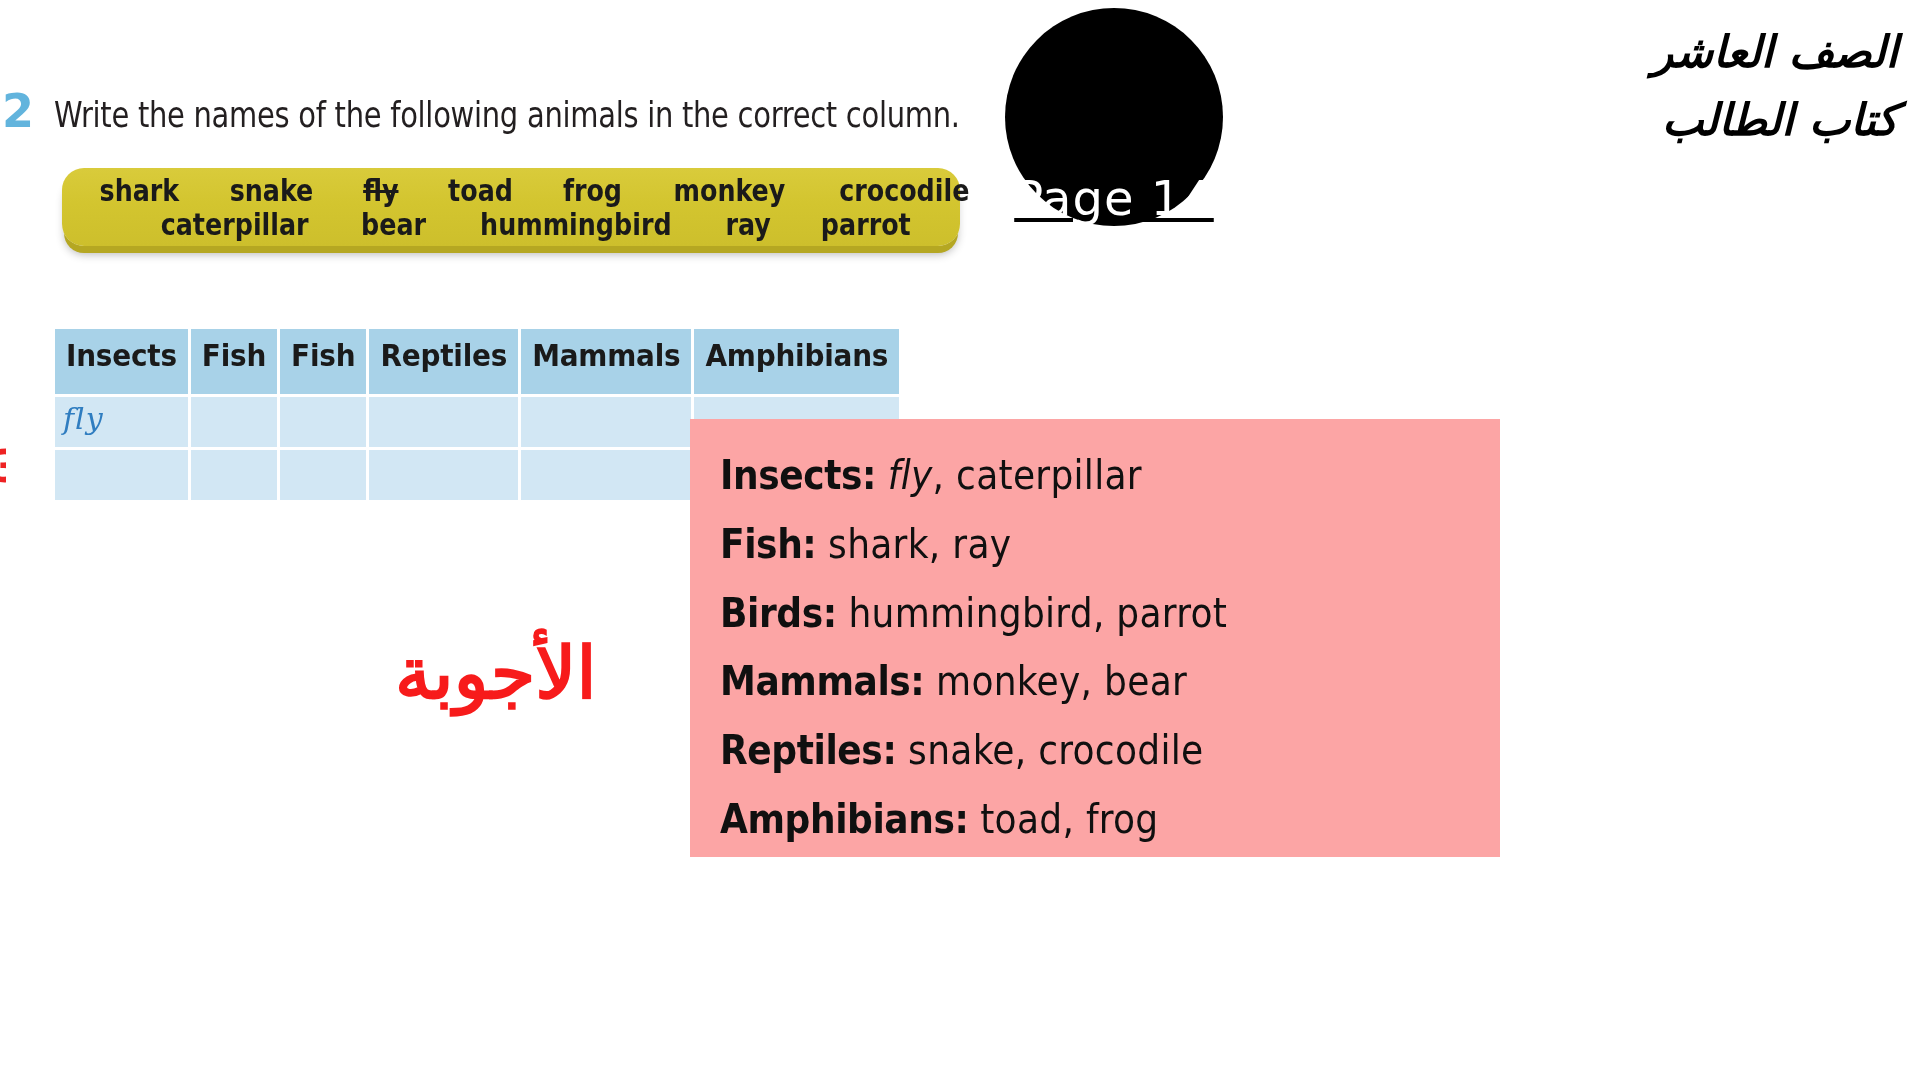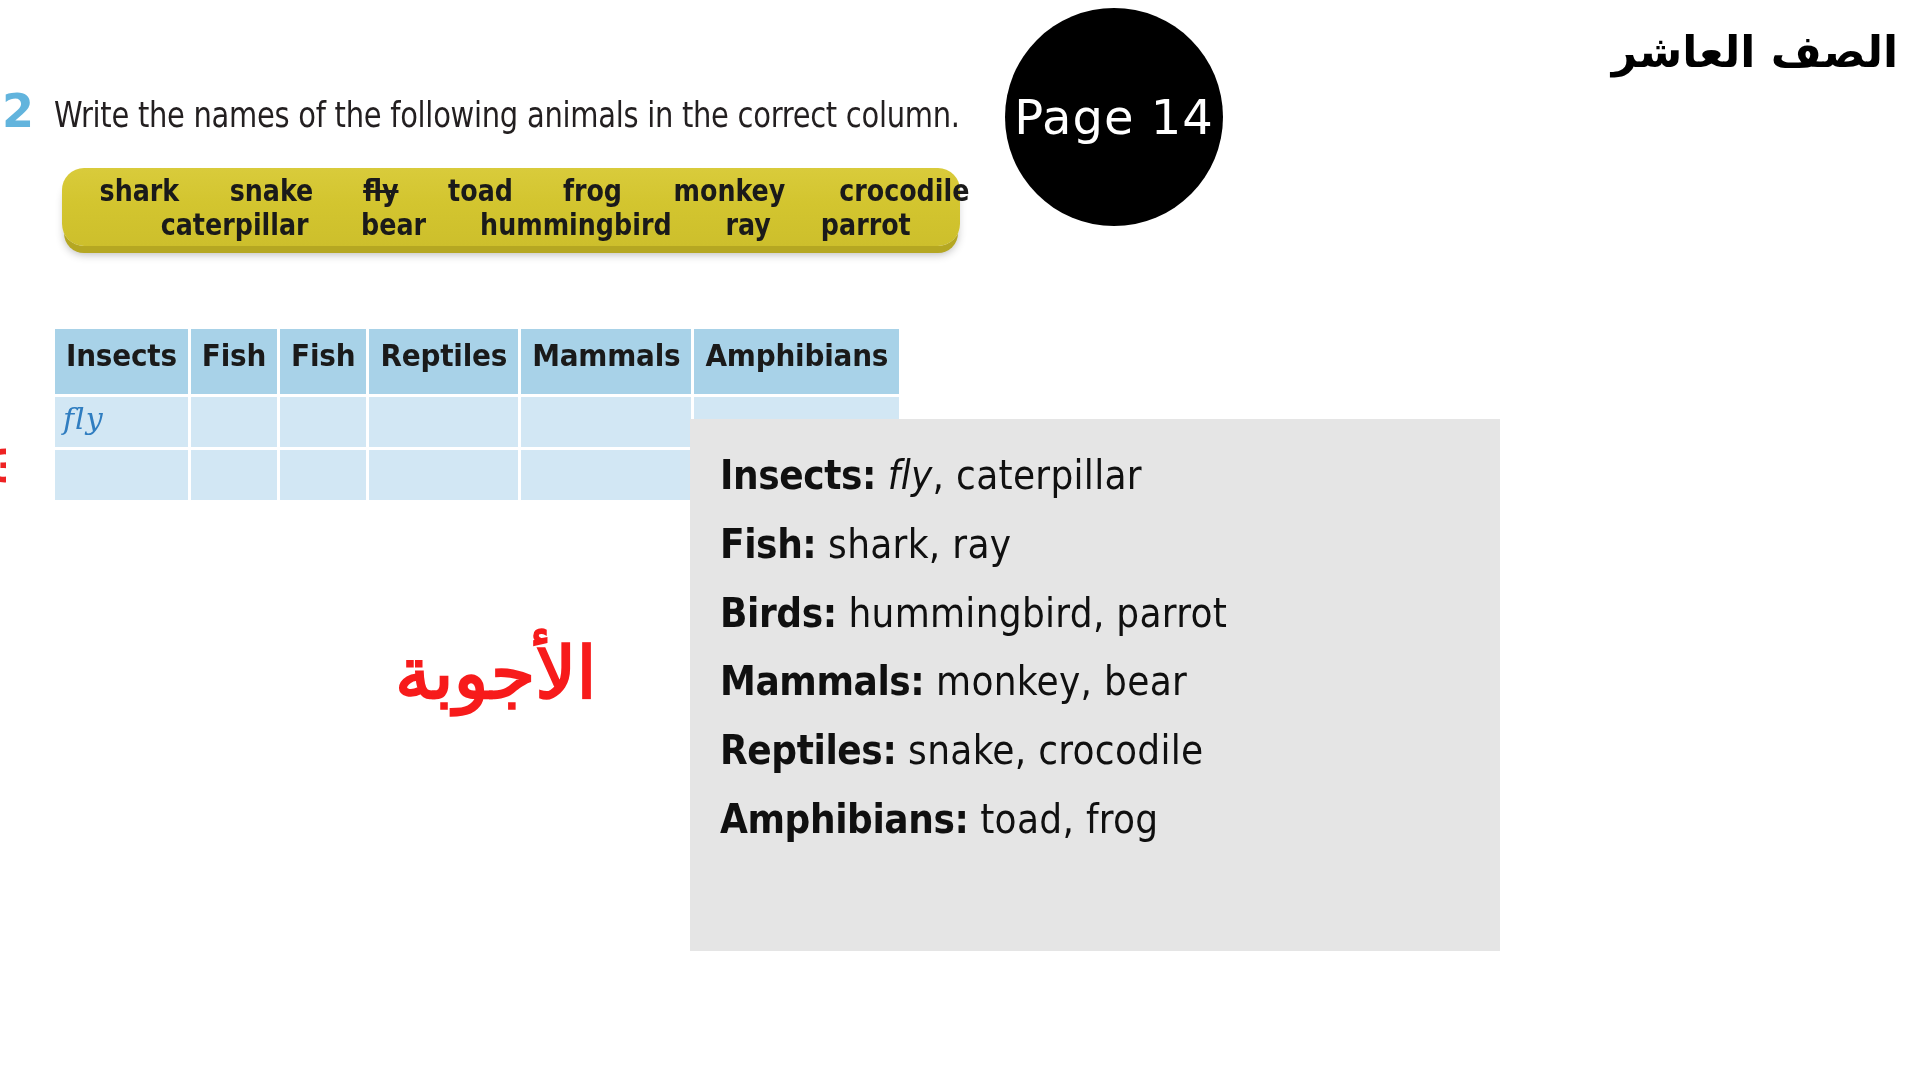--- a/index.html
+++ b/index.html
@@ -131,21 +131,21 @@
   
   #page-badge {
     position: absolute;
     left: 1005px;
     top: 8px;
     width: 218px;
     height: 218px;
     border-radius: 50%;
     background: #000000;
     display: flex;
-    align-items: center;
+    align-items: flex-end;
     justify-content: center;
     text-decoration: underline;
   }
   #page-badge-label {
     color: #ffffff;
     font-size: 48px;
     font-family: "DejaVu Sans", sans-serif;
     font-weight: 400;
     letter-spacing: 1px;
   }
@@ -158,20 +158,21 @@
     text-align: right;
     direction: rtl;
   }
   #arabic-header div {
     font-size: 44px;
     font-weight: bold;
     color: #000000;
     font-family: "DejaVu Sans", sans-serif;
     line-height: 1.55;
     white-space: nowrap;
+    font-style: italic;
   }
 
   
   #answers-label {
     position: absolute;
     left: 395px;
     top: 631px;
     font-size: 72px;
     font-weight: bold;
     color: #f71b1b;
@@ -179,22 +180,22 @@
     font-family: Liberation Serif, serif;
     white-space: nowrap;
   }
 
   
   #answer-key {
     position: absolute;
     left: 690px;
     top: 419px;
     width: 810px;
-    height: 532px;
-    background: #e5e5e5;
+    height: 438px;
+    background: #fca5a5;
     padding: 22px 0 8px 30px;
     box-sizing: border-box;
   }
   .answer-line {
     font-size: 40px;
     color: #101010;
     line-height: 1.72;
     font-family: "DejaVu Sans Condensed", "Liberation Sans Narrow", "Liberation Sans", sans-serif;
     white-space: nowrap;
   }
@@ -269,20 +270,21 @@
 </table>
 
 <div id="left-red-fragment">3</div>
 
 <div id="page-badge">
   <span id="page-badge-label">Page 14</span>
 </div>
 
 <div id="arabic-header">
   <div>الصف العاشر</div>
+  <div>كتاب الطالب</div>
 </div>
 
 <div id="answers-label">الأجوبة</div>
 
 <div id="answer-key">
     <div class="answer-line"><span class="cat">Insects:</span><span class="vals"> <em>fly</em>, caterpillar</span></div>
     <div class="answer-line"><span class="cat">Fish:</span><span class="vals"> shark, ray</span></div>
     <div class="answer-line"><span class="cat">Birds:</span><span class="vals"> hummingbird, parrot</span></div>
     <div class="answer-line"><span class="cat">Mammals:</span><span class="vals"> monkey, bear</span></div>
     <div class="answer-line"><span class="cat">Reptiles:</span><span class="vals"> snake, crocodile</span></div>

